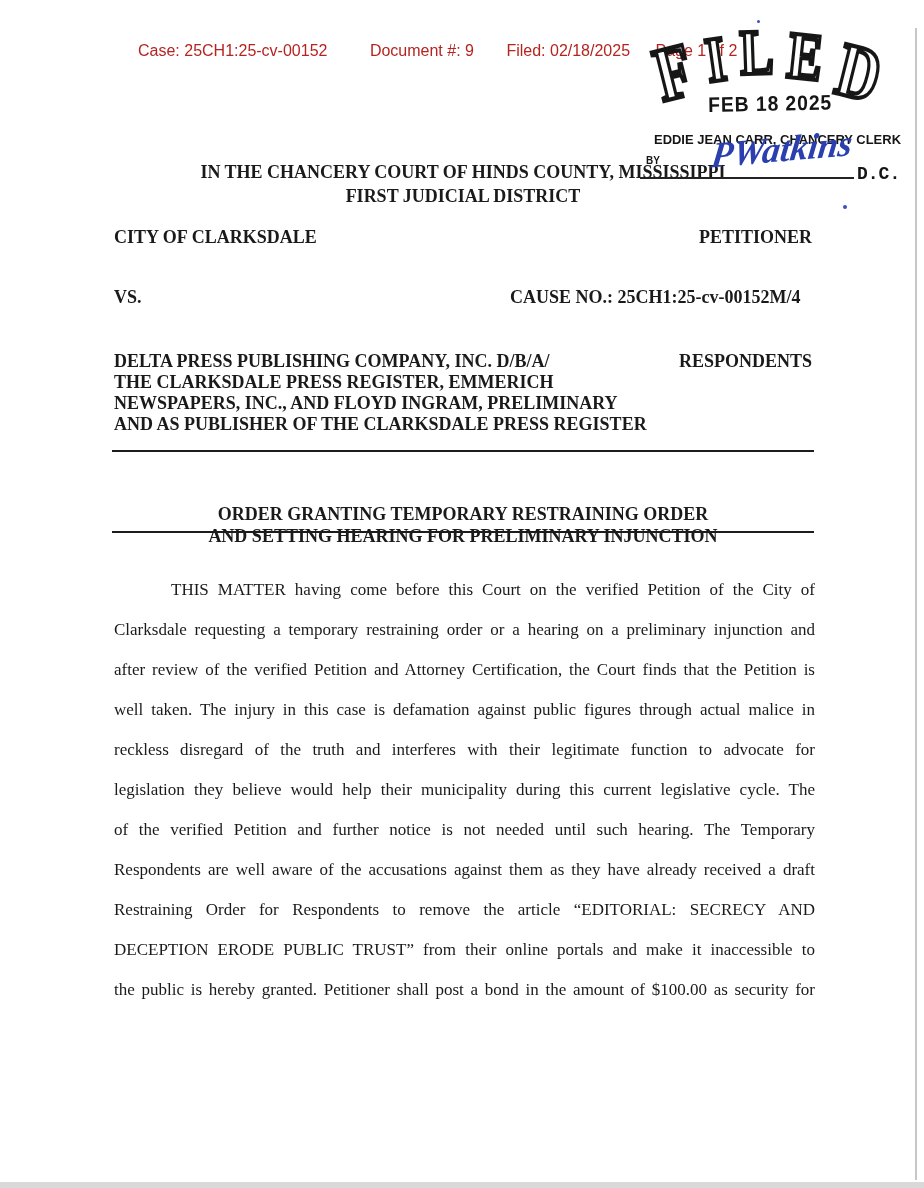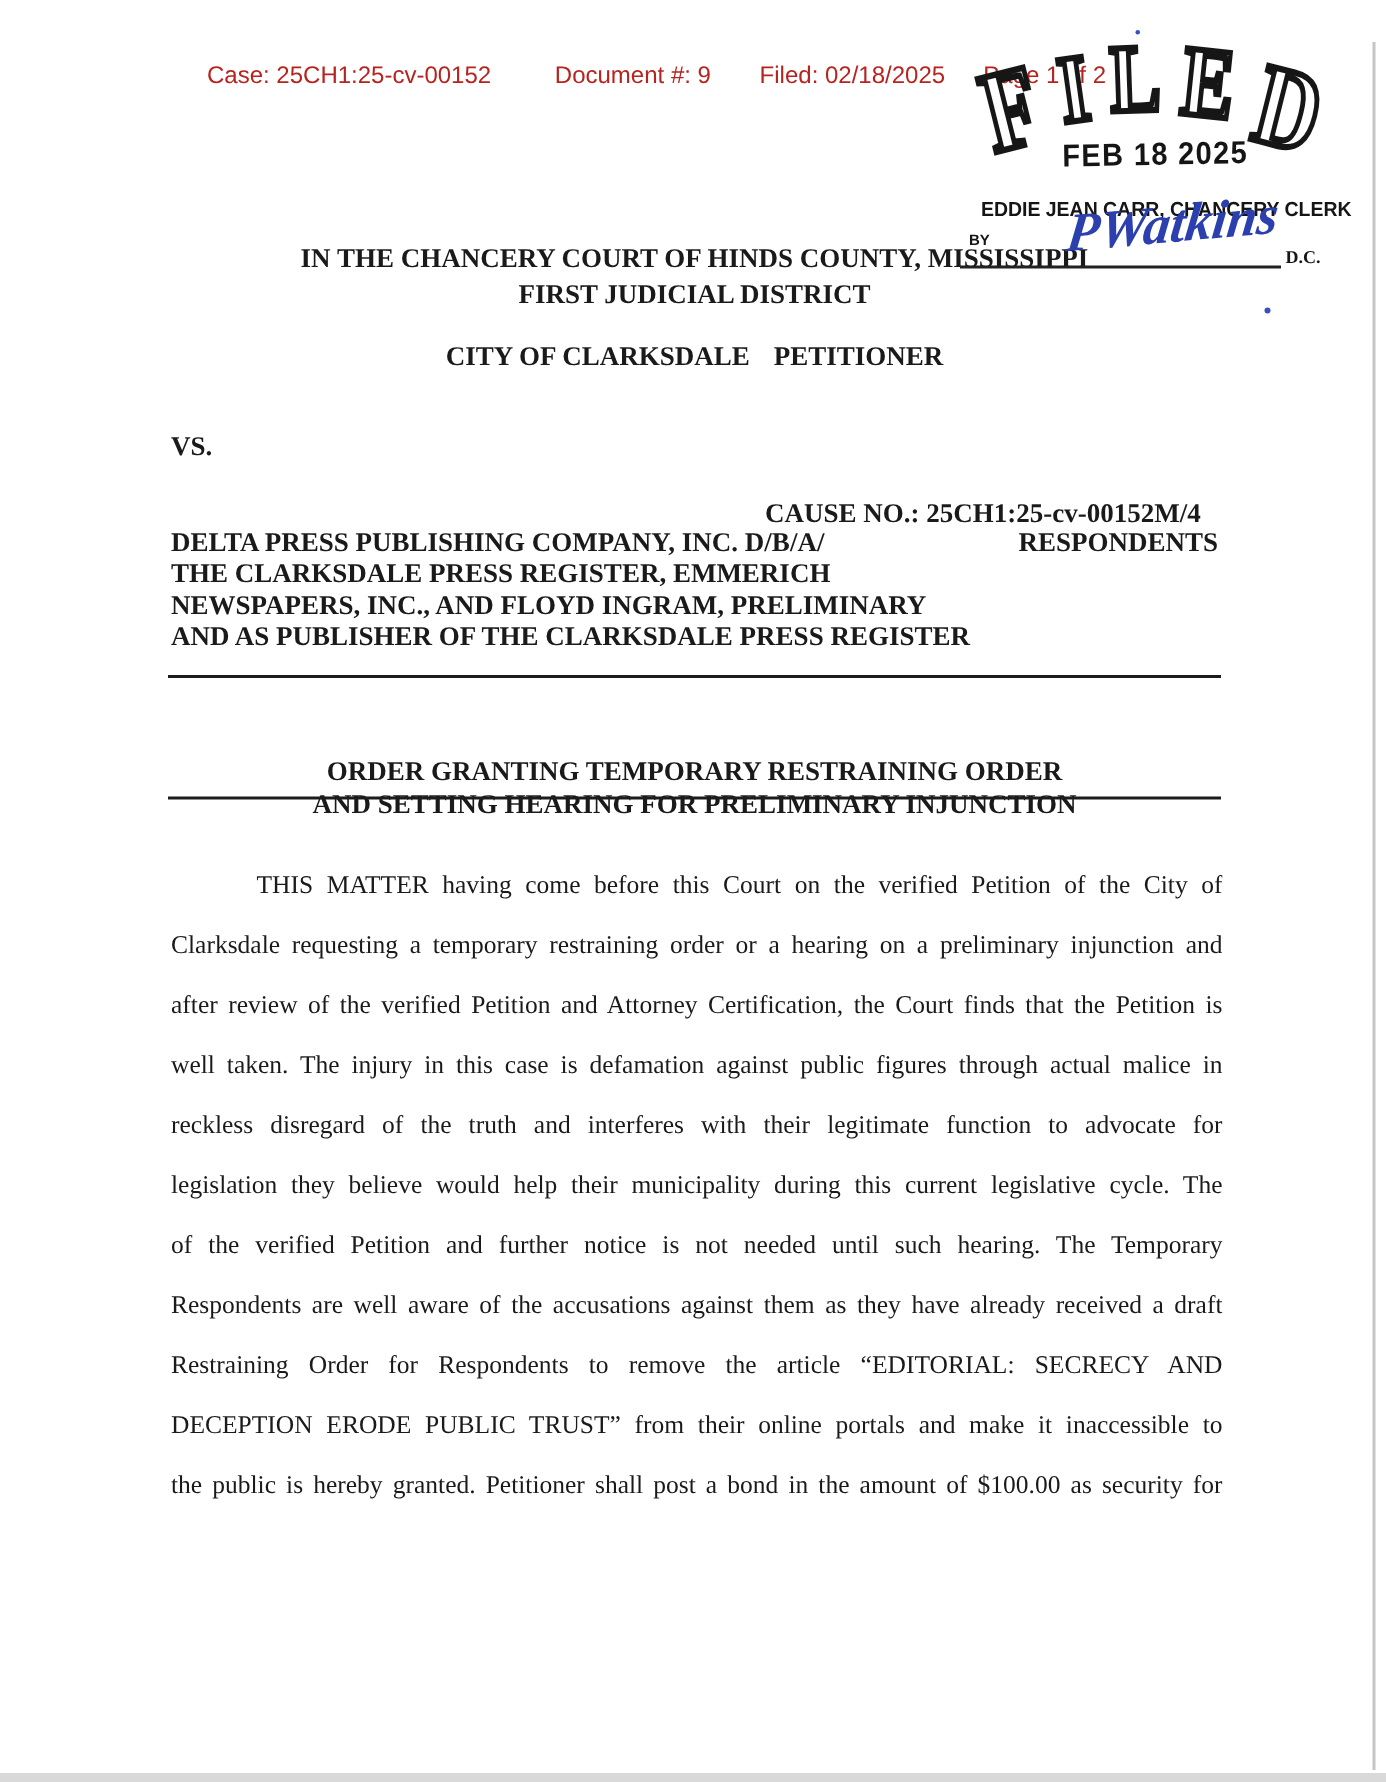--- a/index.html
+++ b/index.html
@@ -27,35 +27,35 @@
     transform:scaleX(.92) rotate(-1deg);transform-origin:left top;white-space:nowrap;z-index:5;}
   .clerk-line{position:absolute;left:654px;top:132px;font-family:"Liberation Sans",sans-serif;
     font-size:13.5px;font-weight:bold;color:#151515;white-space:nowrap;
     transform:scaleX(.96);transform-origin:left top;z-index:5;}
   .by-label{position:absolute;left:646px;top:155px;font-family:"Liberation Sans",sans-serif;
     font-size:10px;font-weight:bold;color:#151515;z-index:6;}
   .sig-underline{position:absolute;left:640px;top:177px;width:214px;height:2px;background:#222;z-index:4;}
   .signature{position:absolute;left:714px;top:134px;font-size:36px;font-style:italic;font-weight:bold;
     color:#2b3fae;transform:rotate(-5deg) skewX(-12deg);transform-origin:left top;
     white-space:nowrap;z-index:6;}
-  .dc-label{position:absolute;left:857px;top:164px;font-family:Liberation Serif, serif;
-    font-size:12px;font-weight:bold;color:#151515;z-index:6;}
+  .dc-label{position:absolute;left:857px;top:164px;font-family:Liberation Mono, monospace;
+    font-size:18px;font-weight:bold;color:#151515;z-index:6;}
   .ink-dot{position:absolute;border-radius:50%;background:#3a50c0;}
   .dot-a{left:843px;top:205px;width:4px;height:4px;}
   .dot-b{left:757px;top:20px;width:3px;height:3px;}
 
   
   .court-title{position:absolute;left:112px;top:160px;width:702px;text-align:center;
     font-weight:bold;font-size:18px;line-height:24px;white-space:nowrap;}
 
   
   .cap-row{position:absolute;left:114px;top:227px;width:698px;display:flex;
-    justify-content:center;font-weight:bold;font-size:18px;white-space:nowrap;gap:16px;}
+    justify-content:space-between;font-weight:bold;font-size:18px;white-space:nowrap;gap:16px;}
   .vs{position:absolute;left:114px;top:287px;font-weight:bold;font-size:18px;}
-  .cause-no{position:absolute;left:510px;top:287px;font-weight:bold;font-size:18px;white-space:nowrap;margin-top:45px;}
+  .cause-no{position:absolute;left:510px;top:287px;font-weight:bold;font-size:18px;white-space:nowrap;}
   .resp-block{position:absolute;left:114px;top:351px;font-weight:bold;font-size:18px;
     line-height:21px;white-space:nowrap;}
   .resp-role{position:absolute;right:112px;top:351px;font-weight:bold;font-size:18px;text-align:center;}
 
   .rule{position:absolute;left:112px;width:702px;height:2px;background:#1c1c1c;}
   .rule1{top:450px;}
   .rule2{top:531px;}
   .order-title{position:absolute;left:112px;top:503px;width:702px;text-align:center;
     font-weight:bold;font-size:18px;line-height:22px;white-space:nowrap;}
 

